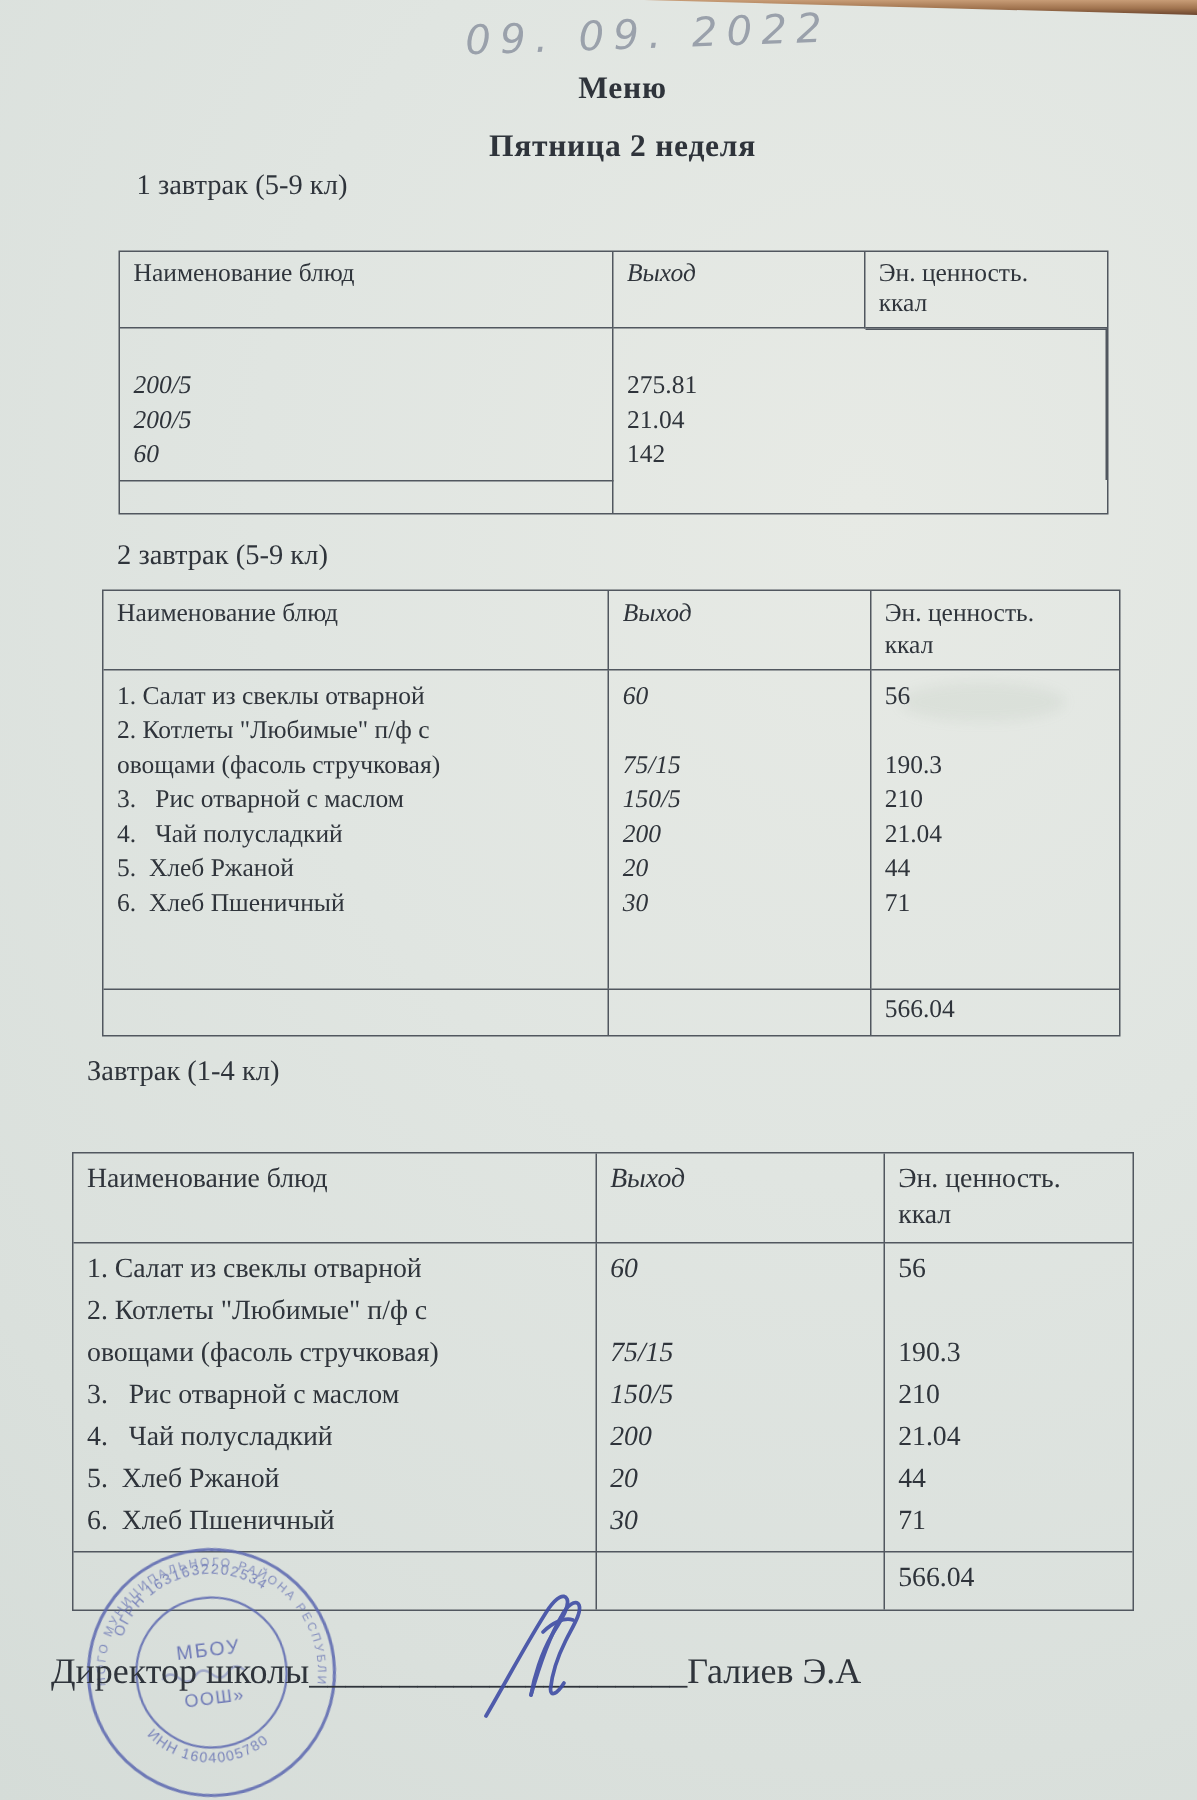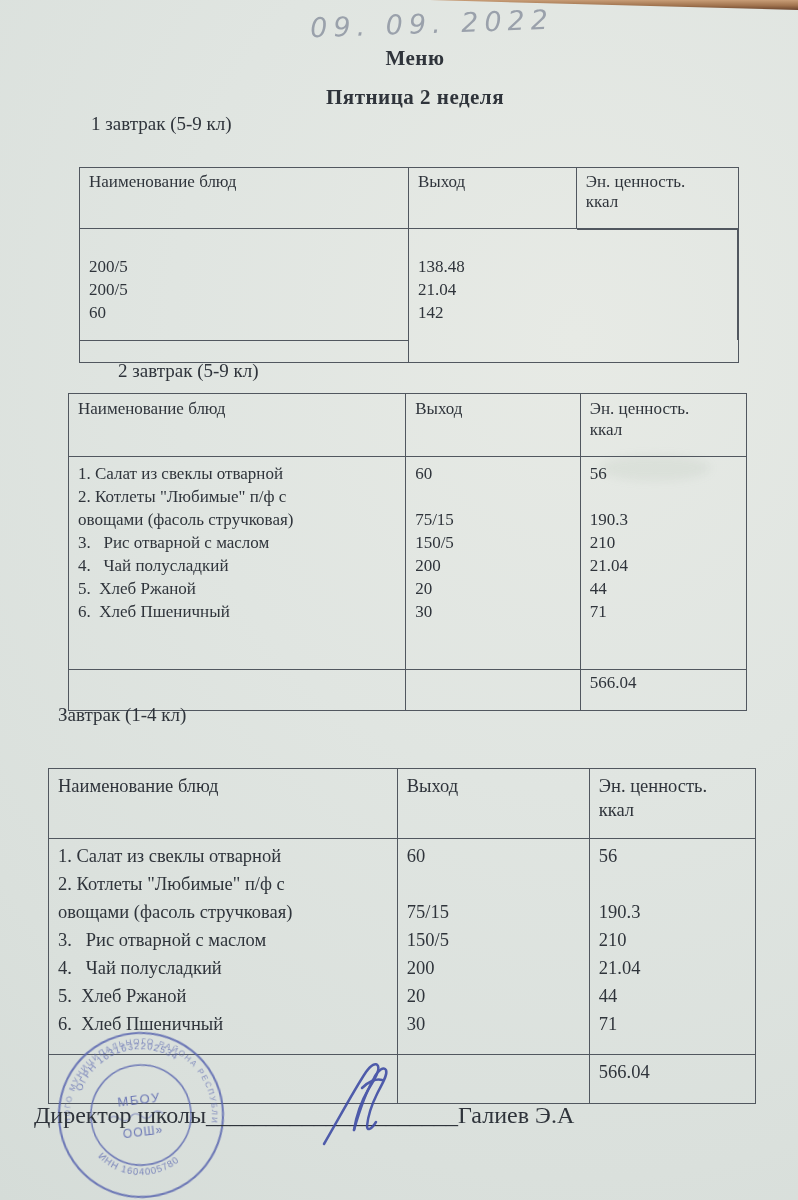--- a/index.html
+++ b/index.html
@@ -19,34 +19,34 @@
     position:absolute;left:302px;top:8px;width:260px;text-align:center;
     font-family:"DejaVu Sans",sans-serif;font-style:italic;
     font-size:27px;letter-spacing:6px;color:#939aa6;
     transform:rotate(-2deg);opacity:.9;white-space:nowrap;
   }
   .title-wrap{position:absolute;left:16px;top:46px;width:798px;text-align:center;}
   .doc-title{font-size:21px;font-weight:bold;letter-spacing:.5px;}
   .doc-subtitle{margin-top:14px;font-size:21px;font-weight:bold;letter-spacing:.5px;}
   .tbl-heading{position:absolute;font-size:19px;white-space:nowrap;}
   #h1{left:91px;top:113px;}
-  #h2{left:78px;top:360px;margin-left:40px;}
+  #h2{left:78px;top:360px;}
   #h3{left:58px;top:704px;font-size:19px;}
   .tbl{
     position:absolute;display:grid;border:1.4px solid #51575f;
     background:transparent;
   }
   #t1{left:79px;top:167px;width:658px;grid-template-columns:50% 25.5% 24.5%;}
   #t2{left:68px;top:393px;width:677px;grid-template-columns:49.8% 25.8% 24.4%;}
   #t3{left:48px;top:768px;width:706px;grid-template-columns:49.4% 27.2% 23.4%;}
   .cell{
-    box-sizing:border-box;padding:2px 6px 16px 9px;
+    box-sizing:border-box;padding:2px 6px 6px 9px;
     white-space:pre-wrap;font-size:17px;line-height:22px;
   }
-  .cell.mid{border-right:1.3px solid #51575f;}
+  .cell.mid{border-right:1.3px solid #51575f;font-style:italic;}
   .cell.lft{border-right:1.3px solid #51575f;}
   .th{border-bottom:1.3px solid #51575f;}
   #t1 .th{min-height:41px;line-height:20px;padding-top:4px;}
   #t2 .th{min-height:43px;line-height:21px;padding-top:4px;}
   #t3 .th{min-height:56px;line-height:24px;padding-top:5px;font-size:18.5px;}
   #t1 .bd{min-height:100px;line-height:23px;padding-top:3px;}
   #t2 .bd{min-height:212px;line-height:23px;padding-top:5px;}
   #t3 .bd{min-height:199px;line-height:28px;padding-top:3px;font-size:18.5px;}
   .tt{border-top:1.3px solid #51575f;}
   #t1 .tt{min-height:22px;line-height:21px;}
@@ -82,21 +82,21 @@
   <div class="tbl" id="t1">
     <div class="cell th lft">Наименование блюд</div>
     <div class="cell th mid">Выход</div>
     <div class="cell th">Эн. ценность.
 ккал</div>
     <div class="cell bd mid">
 200/5
 200/5
 60</div>
     <div class="cell bd">
-138.48
+275.81
 21.04
 142</div>
     <div class="cell tt lft"></div>
     <div class="cell tt mid"></div>
   </div>
 
   <div class="tbl-heading" id="h2">2 завтрак (5-9 кл)</div>
   <div class="tbl" id="t2">
     <div class="cell th lft">Наименование блюд</div>
     <div class="cell th mid">Выход</div>

